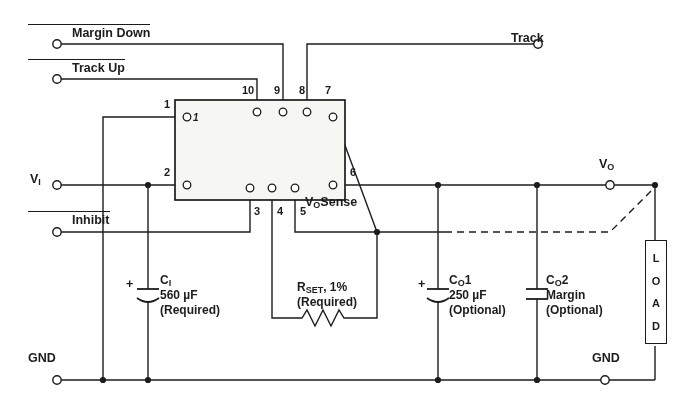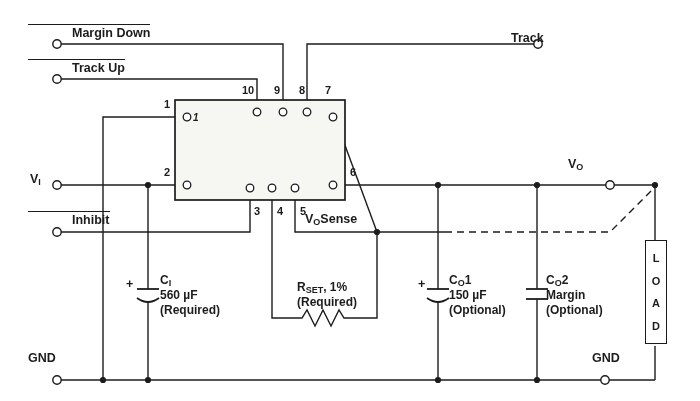--- a/index.html
+++ b/index.html
@@ -101,22 +101,22 @@
       <circle cx="377" cy="232" r="3.1"></circle>
     </g>
   </svg>
 
   <div class="lbl" style="left:28px;top:24px;"><span class="bar">Margin Down</span></div>
   <div class="lbl" style="left:28px;top:59px;"><span class="bar">Track Up</span></div>
   <div class="lbl" style="left:511px;top:32px;"><span>Track</span></div>
   <div class="lbl" style="left:28px;top:211px;"><span class="bar">Inhibit</span></div>
 
   <div class="lbl" style="left:30px;top:173px;"><span>V</span><sub>I</sub></div>
-  <div class="lbl" style="left:568px;top:158px;"><span>V</span><sub>O</sub></div>
-  <div class="lbl" style="left:305px;top:213px;"><span>V</span><sub>O</sub><span>Sense</span></div>
+  <div class="lbl" style="left:599px;top:158px;"><span>V</span><sub>O</sub></div>
+  <div class="lbl" style="left:305px;top:196px;"><span>V</span><sub>O</sub><span>Sense</span></div>
 
   <div class="lbl" style="left:28px;top:352px;"><span>GND</span></div>
   <div class="lbl" style="left:592px;top:352px;"><span>GND</span></div>
 
   <div class="lbl pin" style="left:164px;top:99px;">1</div>
   <div class="lbl pin" style="left:164px;top:167px;">2</div>
   <div class="lbl pin" style="left:254px;top:206px;">3</div>
   <div class="lbl pin" style="left:277px;top:206px;">4</div>
   <div class="lbl pin" style="left:300px;top:206px;">5</div>
   <div class="lbl pin" style="left:350px;top:167px;">6</div>
@@ -129,21 +129,21 @@
   <div class="lbl" style="left:126px;top:278px;">+</div>
   <div class="lbl small" style="left:160px;top:274px;"><span>C</span><sub>I</sub></div>
   <div class="lbl small" style="left:160px;top:289px;">560 µF</div>
   <div class="lbl small" style="left:160px;top:304px;">(Required)</div>
 
   <div class="lbl small" style="left:297px;top:281px;"><span>R</span><sub>SET</sub><span>, 1%</span></div>
   <div class="lbl small" style="left:297px;top:296px;">(Required)</div>
 
   <div class="lbl" style="left:418px;top:278px;">+</div>
   <div class="lbl small" style="left:449px;top:274px;"><span>C</span><sub>O</sub><span>1</span></div>
-  <div class="lbl small" style="left:449px;top:289px;">150 µF</div>
+  <div class="lbl small" style="left:449px;top:289px;">250 µF</div>
   <div class="lbl small" style="left:449px;top:304px;">(Optional)</div>
 
   <div class="lbl small" style="left:546px;top:274px;"><span>C</span><sub>O</sub><span>2</span></div>
   <div class="lbl small" style="left:546px;top:289px;">Margin</div>
   <div class="lbl small" style="left:546px;top:304px;">(Optional)</div>
 
   <div class="load-box">
     <span>L</span>
     <span>O</span>
     <span>A</span>

